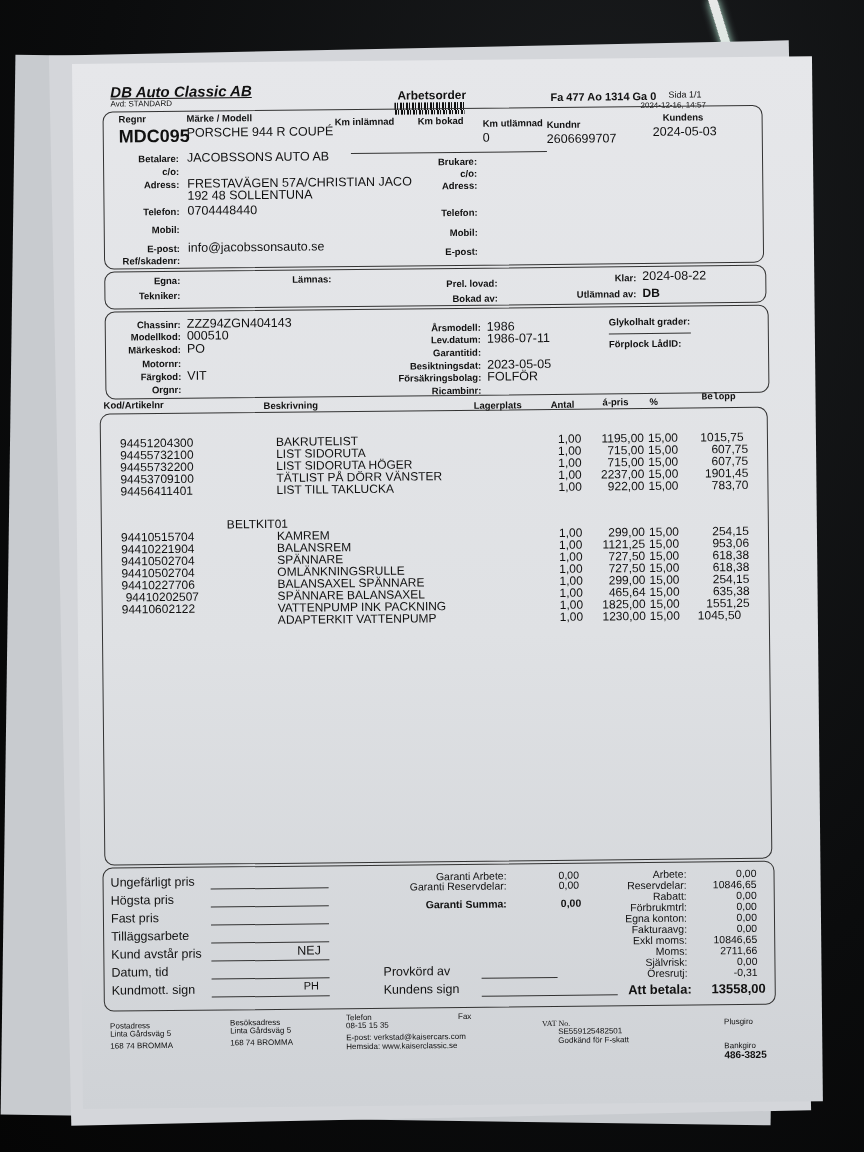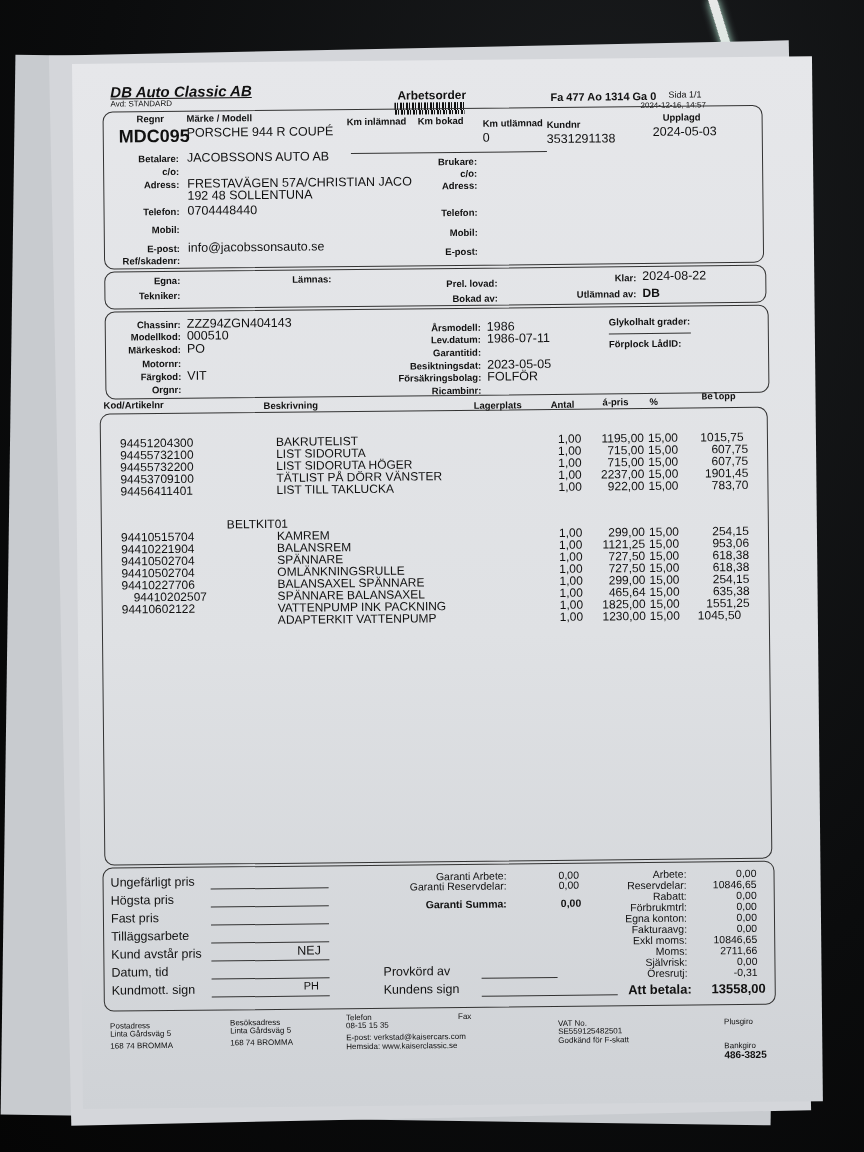--- a/index.html
+++ b/index.html
@@ -42,31 +42,31 @@
 
   <div class="abs company" style="left:38px;top:20px;">DB Auto Classic AB</div>
   <div class="abs small" style="left:38px;top:36px;">Avd: STANDARD</div>
   <div class="abs" style="left:325px;top:28px;font-size:12px;font-weight:bold;">Arbetsorder</div>
   <div class="barcode" style="left:322px;top:42px;width:70px;"></div>
   <div class="abs" style="left:478px;top:32px;font-size:11px;font-weight:bold;">Fa 477  Ao 1314  Ga 0</div>
   <div class="abs" style="left:596px;top:32px;font-size:9px;">Sida 1/1</div>
   <div class="abs small" style="left:568px;top:43px;">2024-12-16, 14:57</div>
 
   <div class="box" style="left:30px;top:48px;width:658px;height:156px;"></div>
-  <div class="abs lbl" style="left:64px;top:50px;text-align:right;">Regnr</div>
+  <div class="abs lbl" style="left:46px;top:50px;text-align:right;">Regnr</div>
   <div class="abs" style="left:46px;top:63px;font-size:18px;font-weight:bold;">MDC095</div>
   <div class="abs lbl" style="left:114px;top:50px;">Märke / Modell</div>
   <div class="abs val" style="left:114px;top:63px;">PORSCHE 944 R COUPÉ</div>
-  <div class="abs lbl" style="left:274px;top:55px;">Km inlämnad</div>
+  <div class="abs lbl" style="left:262px;top:55px;">Km inlämnad</div>
   <div class="abs lbl" style="left:345px;top:55px;">Km bokad</div>
   <div class="abs lbl" style="left:410px;top:58px;">Km utlämnad</div>
   <div class="abs val" style="left:410px;top:71px;">0</div>
   <div class="abs lbl" style="left:474px;top:60px;">Kundnr</div>
-  <div class="abs val" style="left:474px;top:73px;">3531291138</div>
-  <div class="abs lbl" style="left:590px;top:54px;">Upplagd</div>
+  <div class="abs val" style="left:474px;top:73px;">2606699707</div>
+  <div class="abs lbl" style="left:590px;top:54px;">Kundens</div>
   <div class="abs val" style="left:580px;top:67px;">2024-05-03</div>
   <div class="line" style="left:278px;top:92px;width:196px;"></div>
 
   <div class="abs lbl r" style="left:20px;width:86px;top:90px;">Betalare:</div>
   <div class="abs val" style="left:114px;top:88px;">JACOBSSONS AUTO AB</div>
   <div class="abs lbl r" style="left:20px;width:86px;top:103px;">c/o:</div>
   <div class="abs lbl r" style="left:20px;width:86px;top:116px;">Adress:</div>
   <div class="abs val" style="left:114px;top:114px;">FRESTAVÄGEN 57A/CHRISTIAN JACO</div>
   <div class="abs val" style="left:114px;top:126px;">192 48 SOLLENTUNA</div>
   <div class="abs lbl r" style="left:20px;width:86px;top:143px;">Telefon:</div>
@@ -207,21 +207,21 @@
   </div>
   <div class="row" style="left:0;top:516px;width:700px;">
     <span style="left:44px;">94410227706</span>
       <span style="left:200px;">BALANSAXEL SPÄNNARE</span>
     <span style="left:482px;">1,00</span>
       <span style="left:516px;width:52px;text-align:right;">299,00</span>
     <span style="left:572px;">15,00</span>
       <span style="left:620px;width:52px;text-align:right;">254,15</span>
   </div>
   <div class="row" style="left:0;top:528px;width:700px;">
-    <span style="left:56px;">94410202507</span>
+    <span style="left:48px;">94410202507</span>
       <span style="left:200px;">SPÄNNARE BALANSAXEL</span>
     <span style="left:482px;">1,00</span>
       <span style="left:516px;width:52px;text-align:right;">465,64</span>
     <span style="left:572px;">15,00</span>
       <span style="left:620px;width:52px;text-align:right;">635,38</span>
   </div>
   <div class="row" style="left:0;top:540px;width:700px;">
     <span style="left:44px;">94410602122</span>
       <span style="left:200px;">VATTENPUMP INK PACKNING</span>
     <span style="left:482px;">1,00</span>
@@ -294,19 +294,19 @@
   <div class="abs small" style="left:28px;top:966px;">Linta Gårdsväg 5</div>
   <div class="abs small" style="left:28px;top:978px;">168 74 BROMMA</div>
   <div class="abs small" style="left:148px;top:956px;">Besöksadress</div>
   <div class="abs small" style="left:148px;top:964px;">Linta Gårdsväg 5</div>
   <div class="abs small" style="left:148px;top:976px;">168 74 BROMMA</div>
   <div class="abs small" style="left:264px;top:952px;">Telefon</div>
   <div class="abs small" style="left:264px;top:960px;">08-15 15 35</div>
   <div class="abs small" style="left:376px;top:952px;">Fax</div>
   <div class="abs small" style="left:264px;top:972px;">E-post: verkstad@kaisercars.com</div>
   <div class="abs small" style="left:264px;top:981px;">Hemsida: www.kaiserclassic.se</div>
-  <div class="abs small" style="left:476px;top:960px;">VAT No.</div>
+  <div class="abs small" style="left:460px;top:960px;font-family:Liberation Serif, serif;">VAT No.</div>
   <div class="abs small" style="left:476px;top:968px;">SE559125482501</div>
   <div class="abs small" style="left:476px;top:977px;">Godkänd för F-skatt</div>
   <div class="abs small" style="left:642px;top:960px;">Plusgiro</div>
   <div class="abs small" style="left:642px;top:984px;">Bankgiro</div>
   <div class="abs" style="left:642px;top:992px;font-size:10px;font-weight:bold;">486-3825</div>
 </div>
 
 </body></html>

